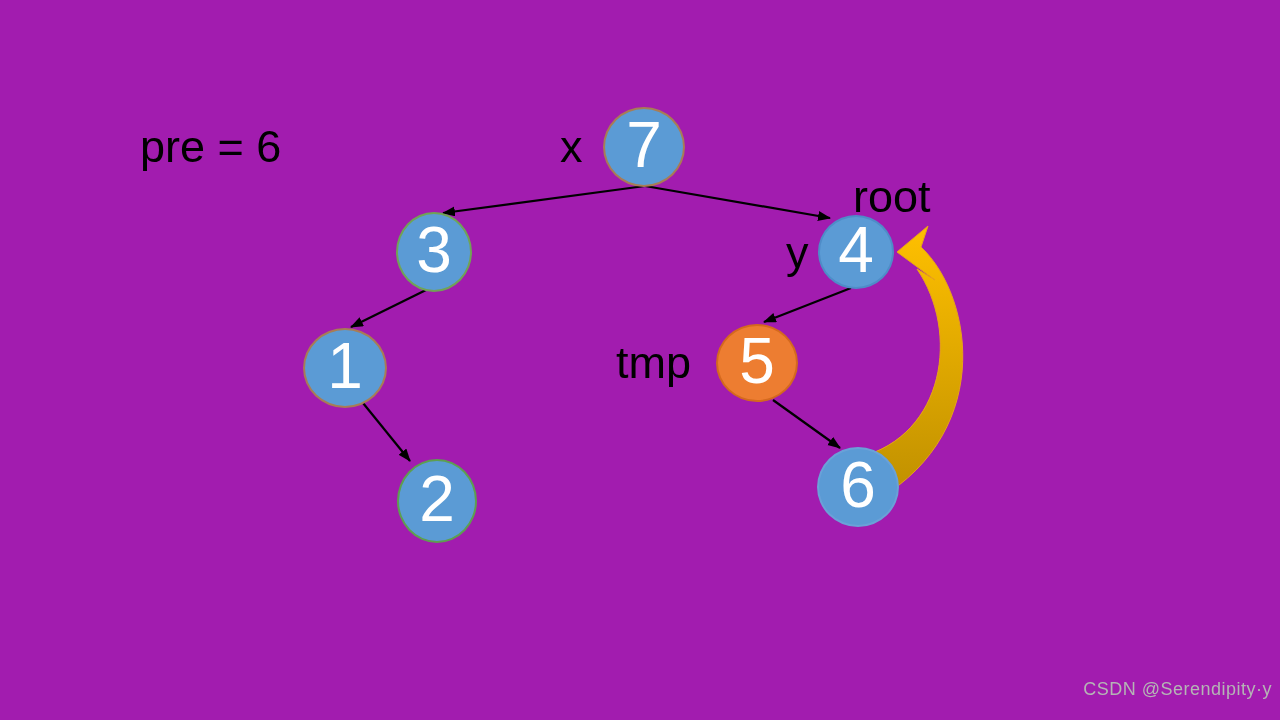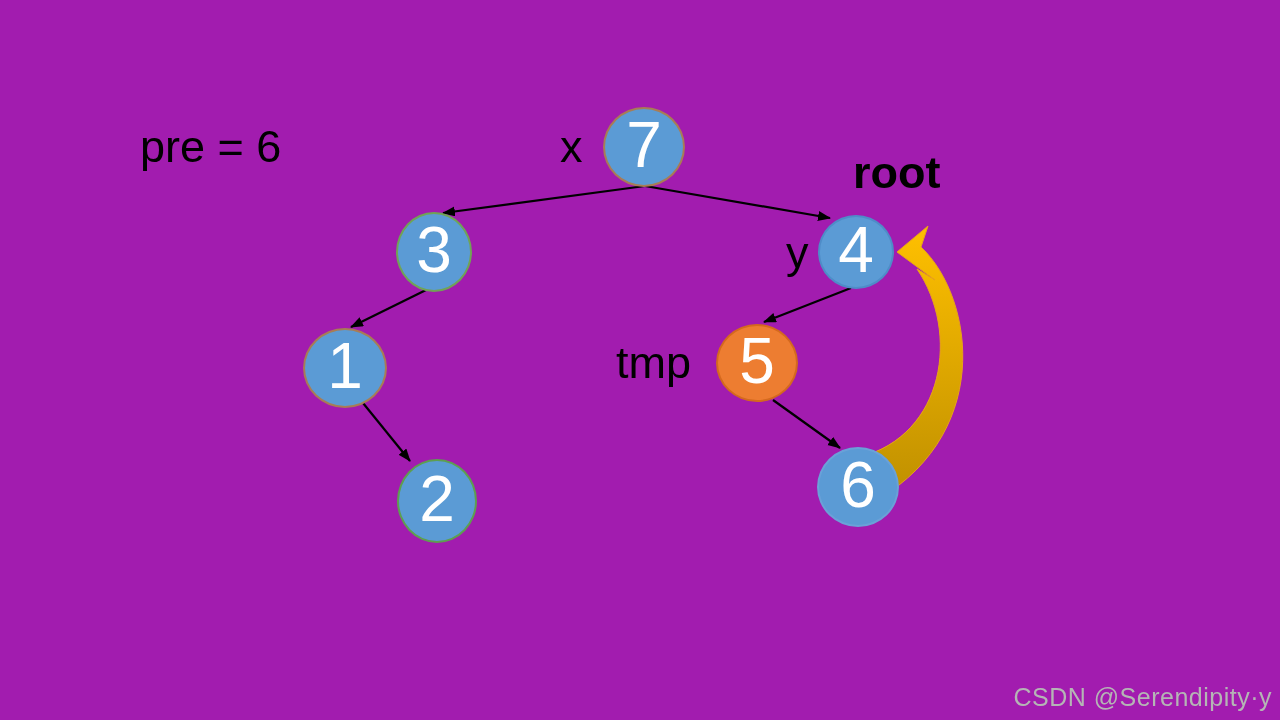--- a/index.html
+++ b/index.html
@@ -23,42 +23,42 @@
   }
   .label {
     position: absolute;
     color: #000000;
     font-size: 45px;
     line-height: 1;
     white-space: nowrap;
   }
   .label.pre   { left: 140px; top: 124px; }
   .label.x     { left: 560px; top: 124px; }
-  .label.root  { left: 853px; top: 150px; font-weight: bold; }
+  .label.root  { left: 853px; top: 174px; }
   .label.y     { left: 786px; top: 230px; }
   .label.tmp   { left: 616px; top: 340px; text-align: center; }
   .tree-node {
     position: absolute;
     border-radius: 50%;
     display: flex;
     align-items: center;
     justify-content: center;
     box-sizing: border-box;
   }
   .tree-node .node-value {
     color: #ffffff;
     font-size: 64px;
     line-height: 1;
     transform: translateY(-2px);
   }
   .watermark {
     position: absolute;
     right: 8px;
-    bottom: 8px;
-    font-size: 25px;
+    bottom: 20px;
+    font-size: 18px;
     color: #b5b5b5;
     letter-spacing: 0.5px;
   }
 </style>
 </head>
 <body>
 
 <div class="stage">
 
   <div class="label pre">pre = 6</div>

